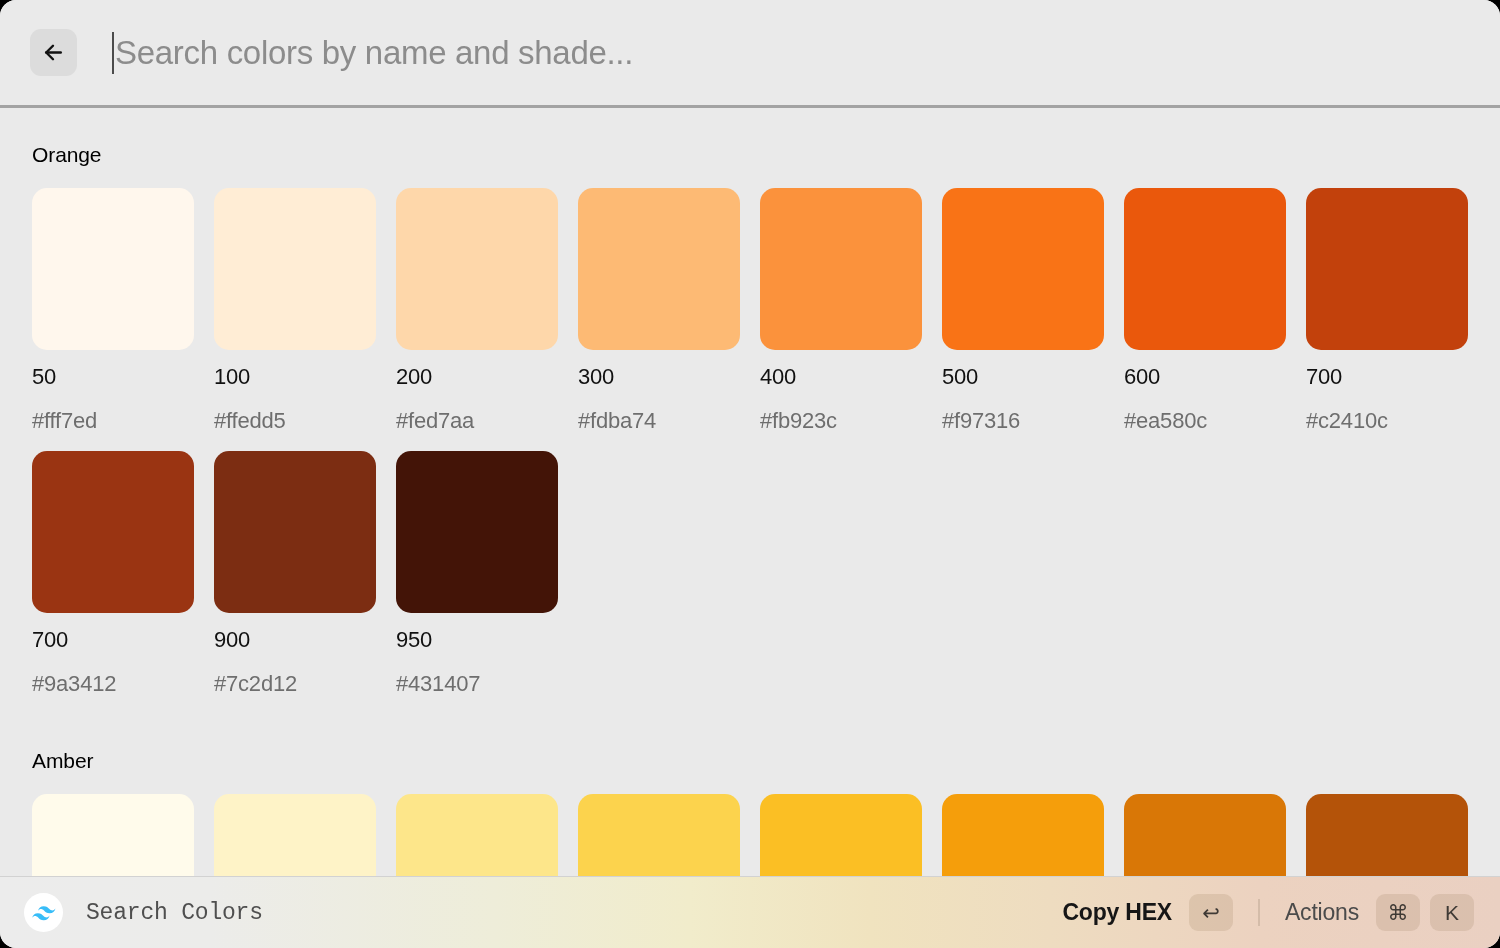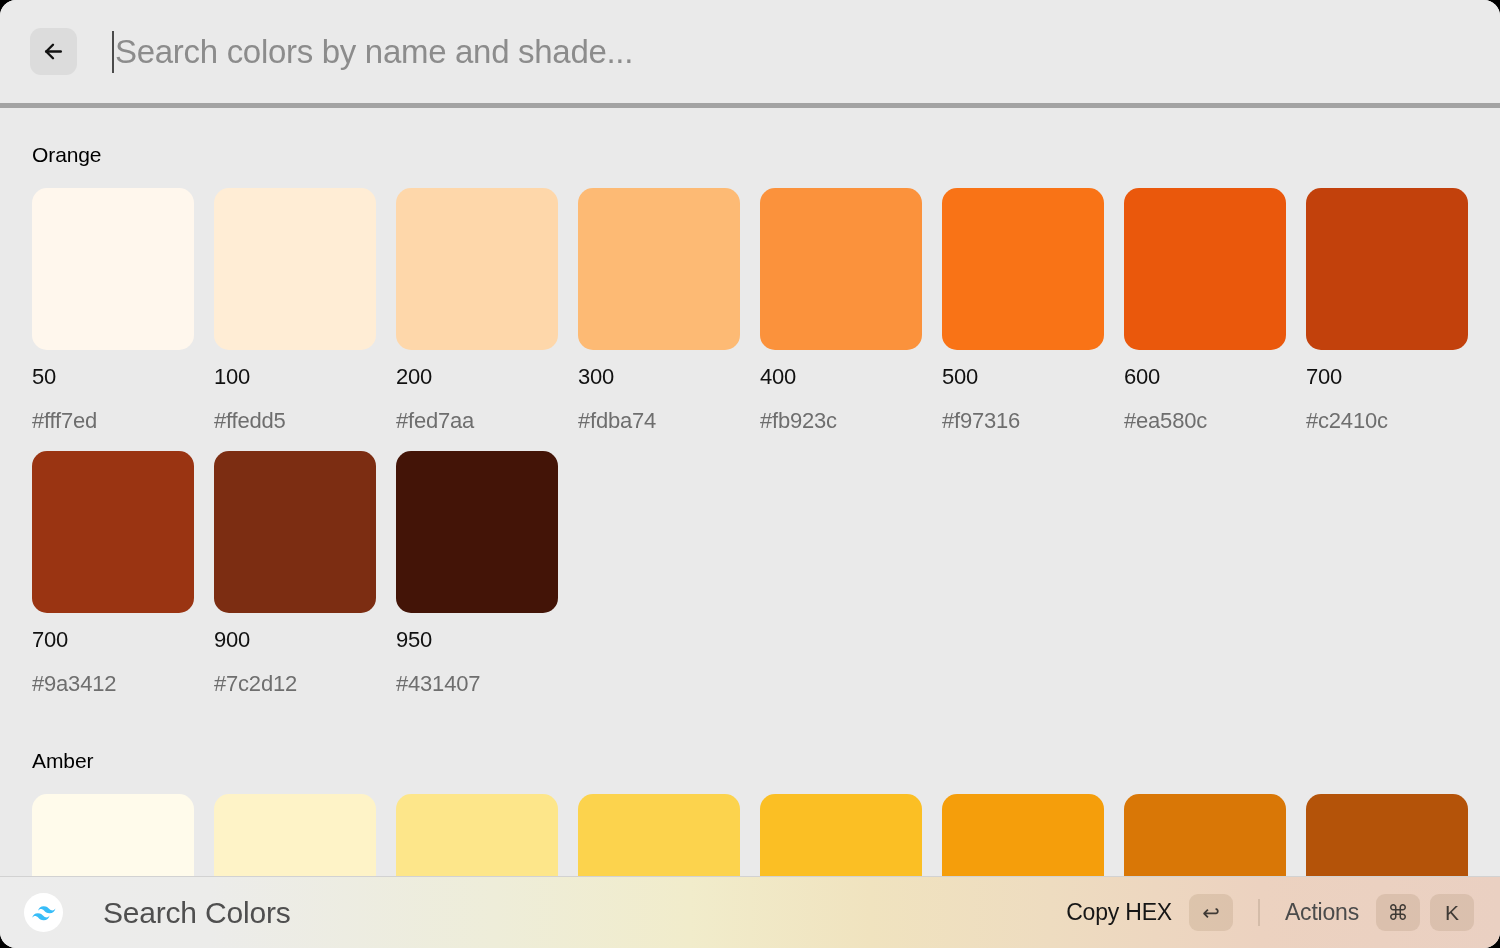--- a/index.html
+++ b/index.html
@@ -23,21 +23,21 @@
     overflow: hidden;
     display: flex;
     flex-direction: column;
   }
 
   
   #header {
     height: 108px;
     min-height: 108px;
     background: #eaeaea;
-    border-bottom: 5px solid #a3a3a3;
+    border-bottom: 3px solid #a3a3a3;
     display: flex;
     align-items: center;
     padding: 0 30px;
     position: relative;
   }
 
   #back-btn {
     width: 47px;
     height: 47px;
     border-radius: 11px;
@@ -168,39 +168,40 @@
     height: 39px;
     border-radius: 50%;
     background: #ffffff;
     display: flex;
     align-items: center;
     justify-content: center;
     flex: 0 0 auto;
   }
 
   #brand-label {
-    margin-left: 40px;
-    font-size: 30px;
+    margin-left: 23px;
+    font-size: 23px;
     color: #4f4f4f;
     letter-spacing: -0.2px;
+    font-family: Liberation Mono, monospace;
   }
 
   #footer-spacer { flex: 1 1 auto; }
 
   .footer-action {
     display: flex;
     align-items: center;
     flex: 0 0 auto;
   }
 
   .action-label {
     font-size: 23px;
     letter-spacing: -0.2px;
   }
-  .action-label.primary { color: #161616; font-weight: 400; }
+  .action-label.primary { color: #161616; font-weight: 700; }
   .action-label.secondary { color: #4b4b4b; font-weight: 400; }
 
   .key-badge {
     width: 44px;
     height: 37px;
     border-radius: 9px;
     background: rgba(140, 110, 80, 0.17);
     display: flex;
     align-items: center;
     justify-content: center;

